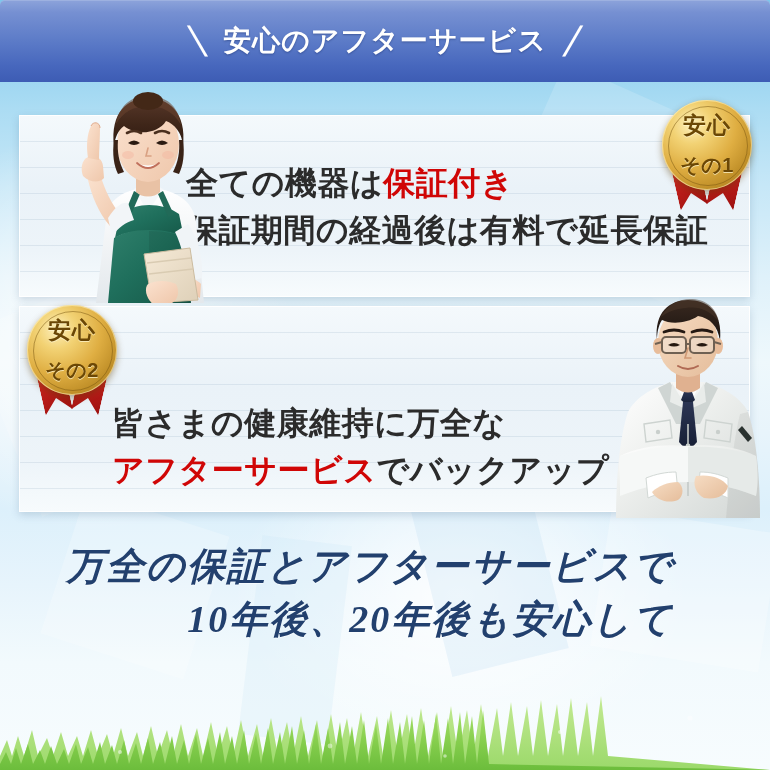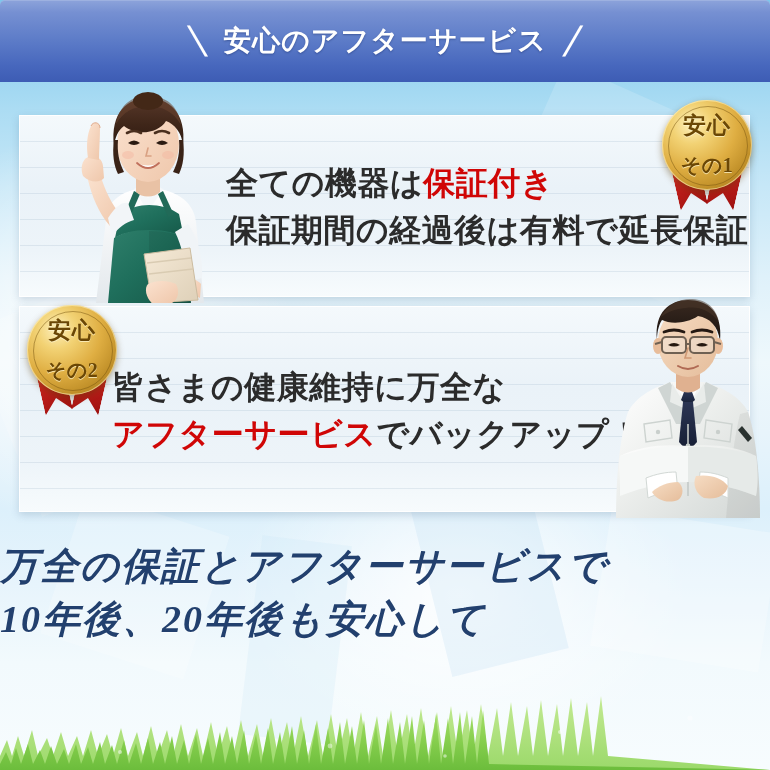--- a/index.html
+++ b/index.html
@@ -77,22 +77,22 @@
         rgba(150,175,195,.22) 25px,
         rgba(150,175,195,.22) 26px),
       linear-gradient(180deg,#f4f9fc 0%,#eaf2f8 40%,#edf4f9 75%,#f7fbfd 100%);
     border:1px solid rgba(255,255,255,.95);
     box-shadow:0 3px 8px rgba(60,95,130,.22);
   }
   .panel-1 { left:19px; top:115px; width:731px; height:182px; }
   .panel-2 { left:19px; top:306px; width:731px; height:206px; }
 
   .panel-text { position:absolute; z-index:6; }
-  .ptext-1 { left:186px; top:160px;margin-left:40px; }
-  .ptext-2 { left:112px; top:364px; }
+  .ptext-1 { left:186px; top:160px; }
+  .ptext-2 { left:112px; top:400px; }
   .line {
     font-size:32px; font-weight:bold; color:#2b2b2b; line-height:47px;
     white-space:nowrap; letter-spacing:.5px;
     font-family:"Liberation Sans", sans-serif;
   }
   .hl { color:#d00606; }
 
   
   .medal { position:absolute; width:96px; height:112px; z-index:9; }
   .medal-1 { left:659px; top:100px; }
@@ -120,40 +120,40 @@
     box-shadow:0 3px 7px rgba(95,65,10,.45), inset 0 0 0 1px rgba(255,245,200,.55);
     display:flex; flex-direction:column; align-items:center; justify-content:center;
     overflow:hidden;
   }
   .disc::after {
     content:""; position:absolute; left:6px; top:6px; width:78px; height:78px;
     border-radius:50%; border:1px solid rgba(120,85,15,.5);
   }
   .disc-top, .disc-bot {
     position:relative; z-index:2; color:#6b4705;
-    font-family:Liberation Serif, serif; font-weight:bold;
+    font-family:Liberation Sans, sans-serif; font-weight:bold;
     text-shadow:0 1px 0 rgba(255,246,205,.75);
     white-space:nowrap;
   }
   .disc-top { font-size:23px; line-height:25px; letter-spacing:1px; }
   .disc-bot { font-size:20px; line-height:23px; margin-top:16px; letter-spacing:.5px; }
 
   
   .person { position:absolute; z-index:7; }
 
   
   .woman { left:48px; top:88px; width:200px; height:215px; }
 
   
   .man { left:600px; top:296px; width:175px; height:222px; }
 
   
   .tagline {
     position:absolute; left:0; top:540px; width:674px; z-index:5;
-    text-align:left;
+    text-align:right;
   }
   .tag-line {
     font-family:"Liberation Serif", serif;
     font-style:italic; font-weight:bold;
     color:#22406e; font-size:38px; line-height:53px;
     letter-spacing:2px;
     text-shadow:0 1px 1px rgba(255,255,255,.6);
     white-space:nowrap;
   }
 

